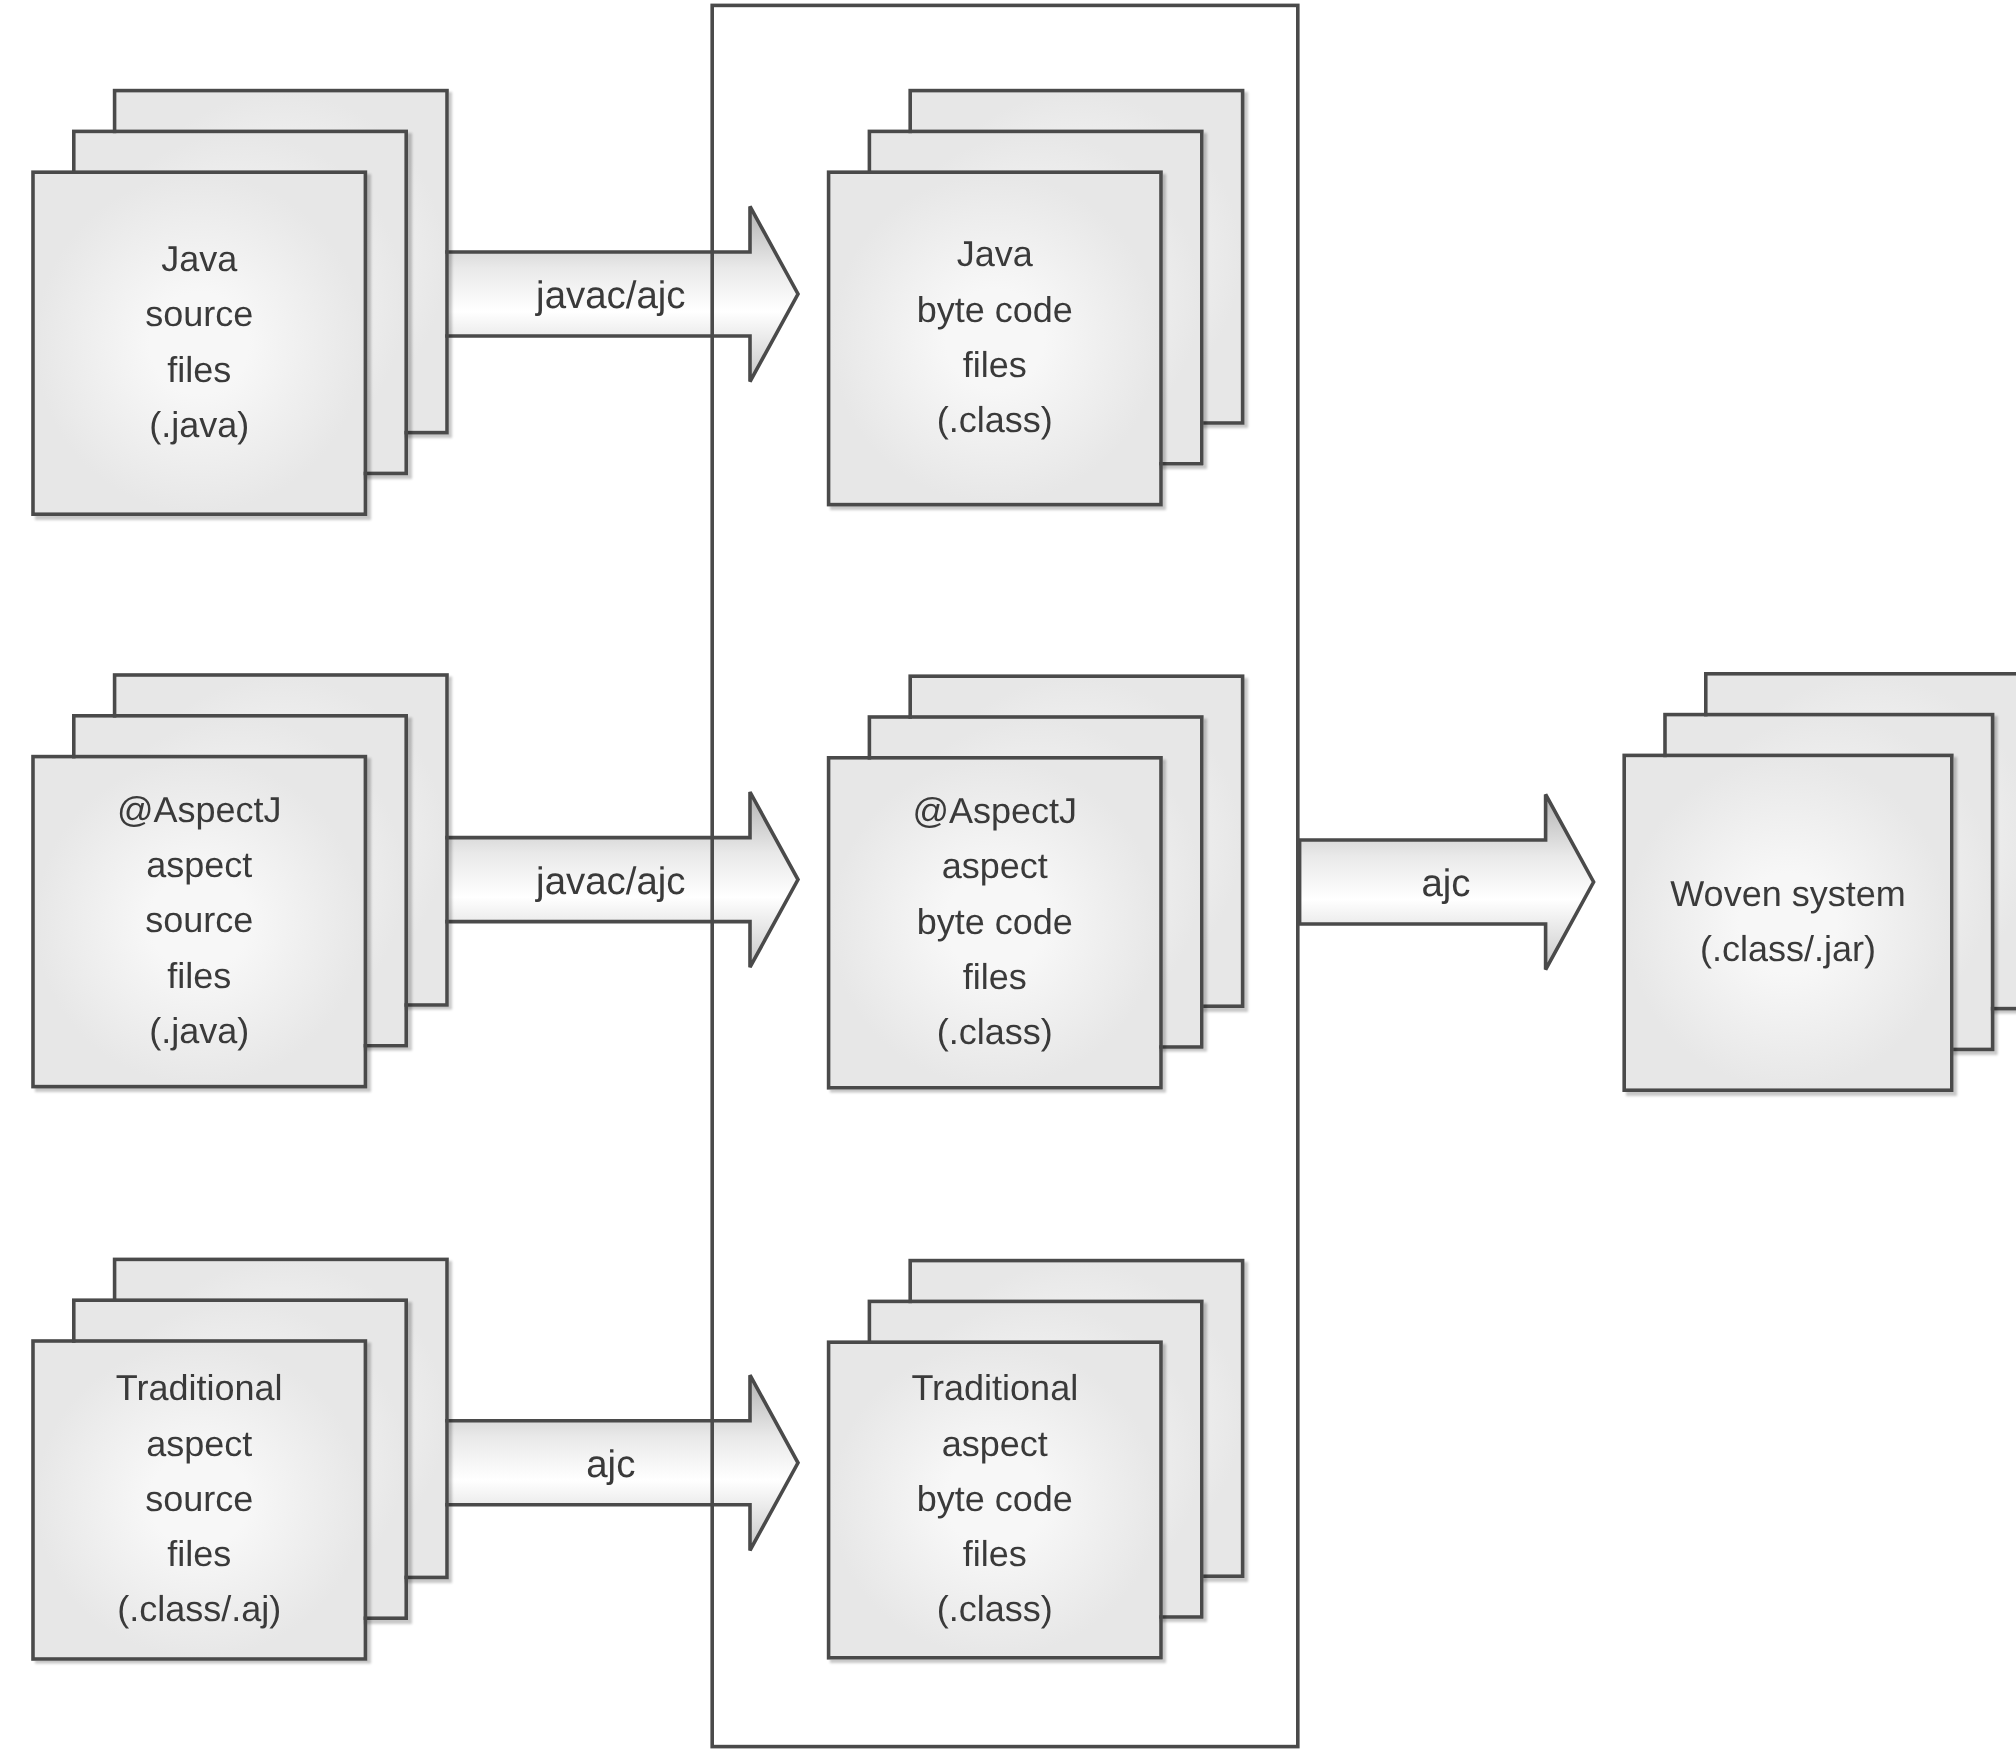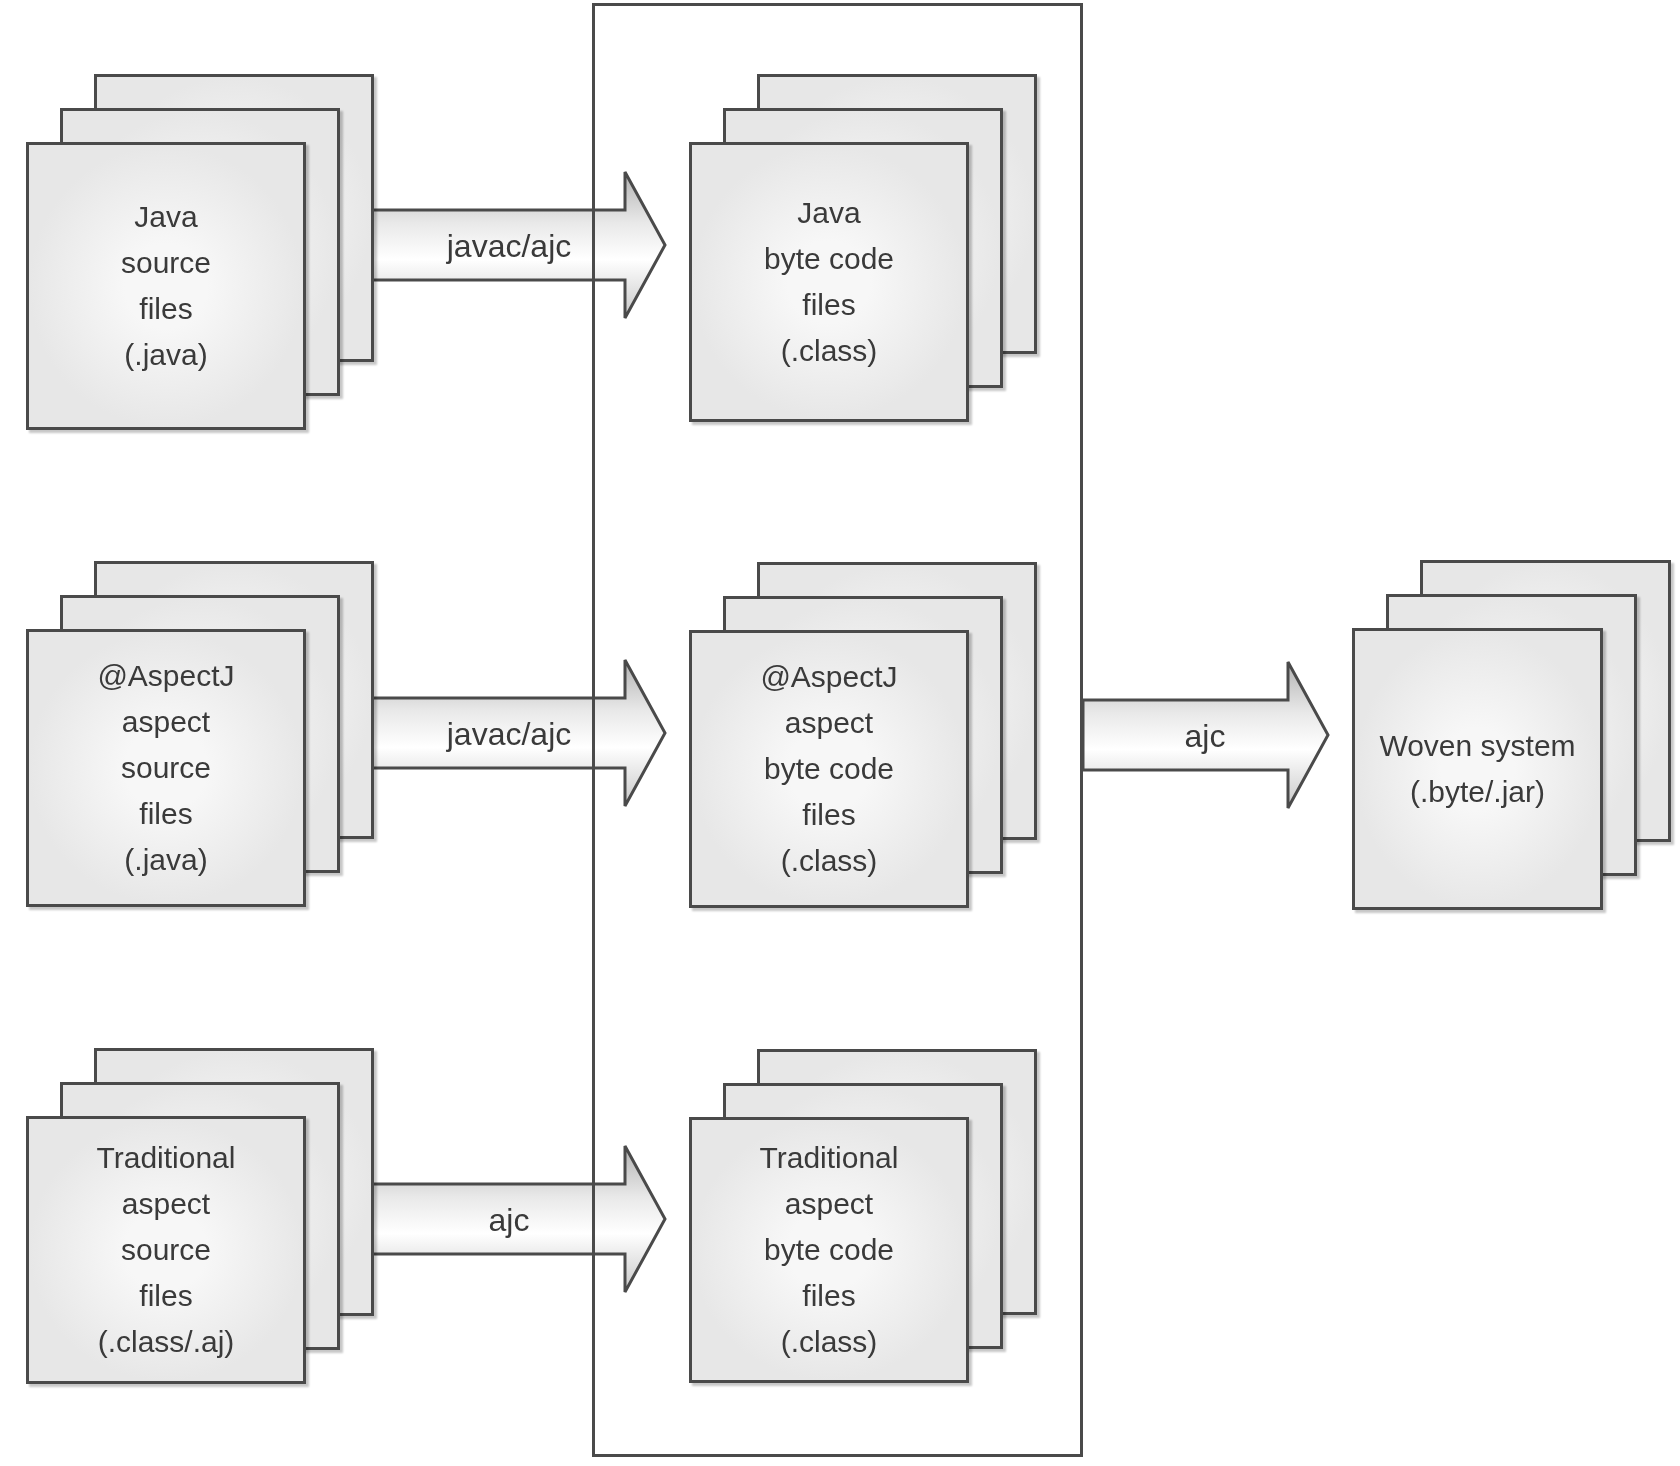--- a/index.html
+++ b/index.html
@@ -127,22 +127,22 @@
     <div class="sheet s1"></div>
     <div class="doc">
         <div class="line">Traditional</div>
         <div class="line">aspect</div>
         <div class="line">byte code</div>
         <div class="line">files</div>
         <div class="line">(.class)</div>
       </div>
   </div>
 
-  <div class="stack" style="left:1328px; top:628px; width:251px; height:282px">
+  <div class="stack" style="left:1328px; top:628px; width:276px; height:282px">
     <div class="sheet s2"></div>
     <div class="sheet s1"></div>
     <div class="doc">
         <div class="line">Woven system</div>
-        <div class="line">(.byte/.jar)</div>
+        <div class="line">(.class/.jar)</div>
       </div>
   </div>
 
 </div>
 
 </body></html>

